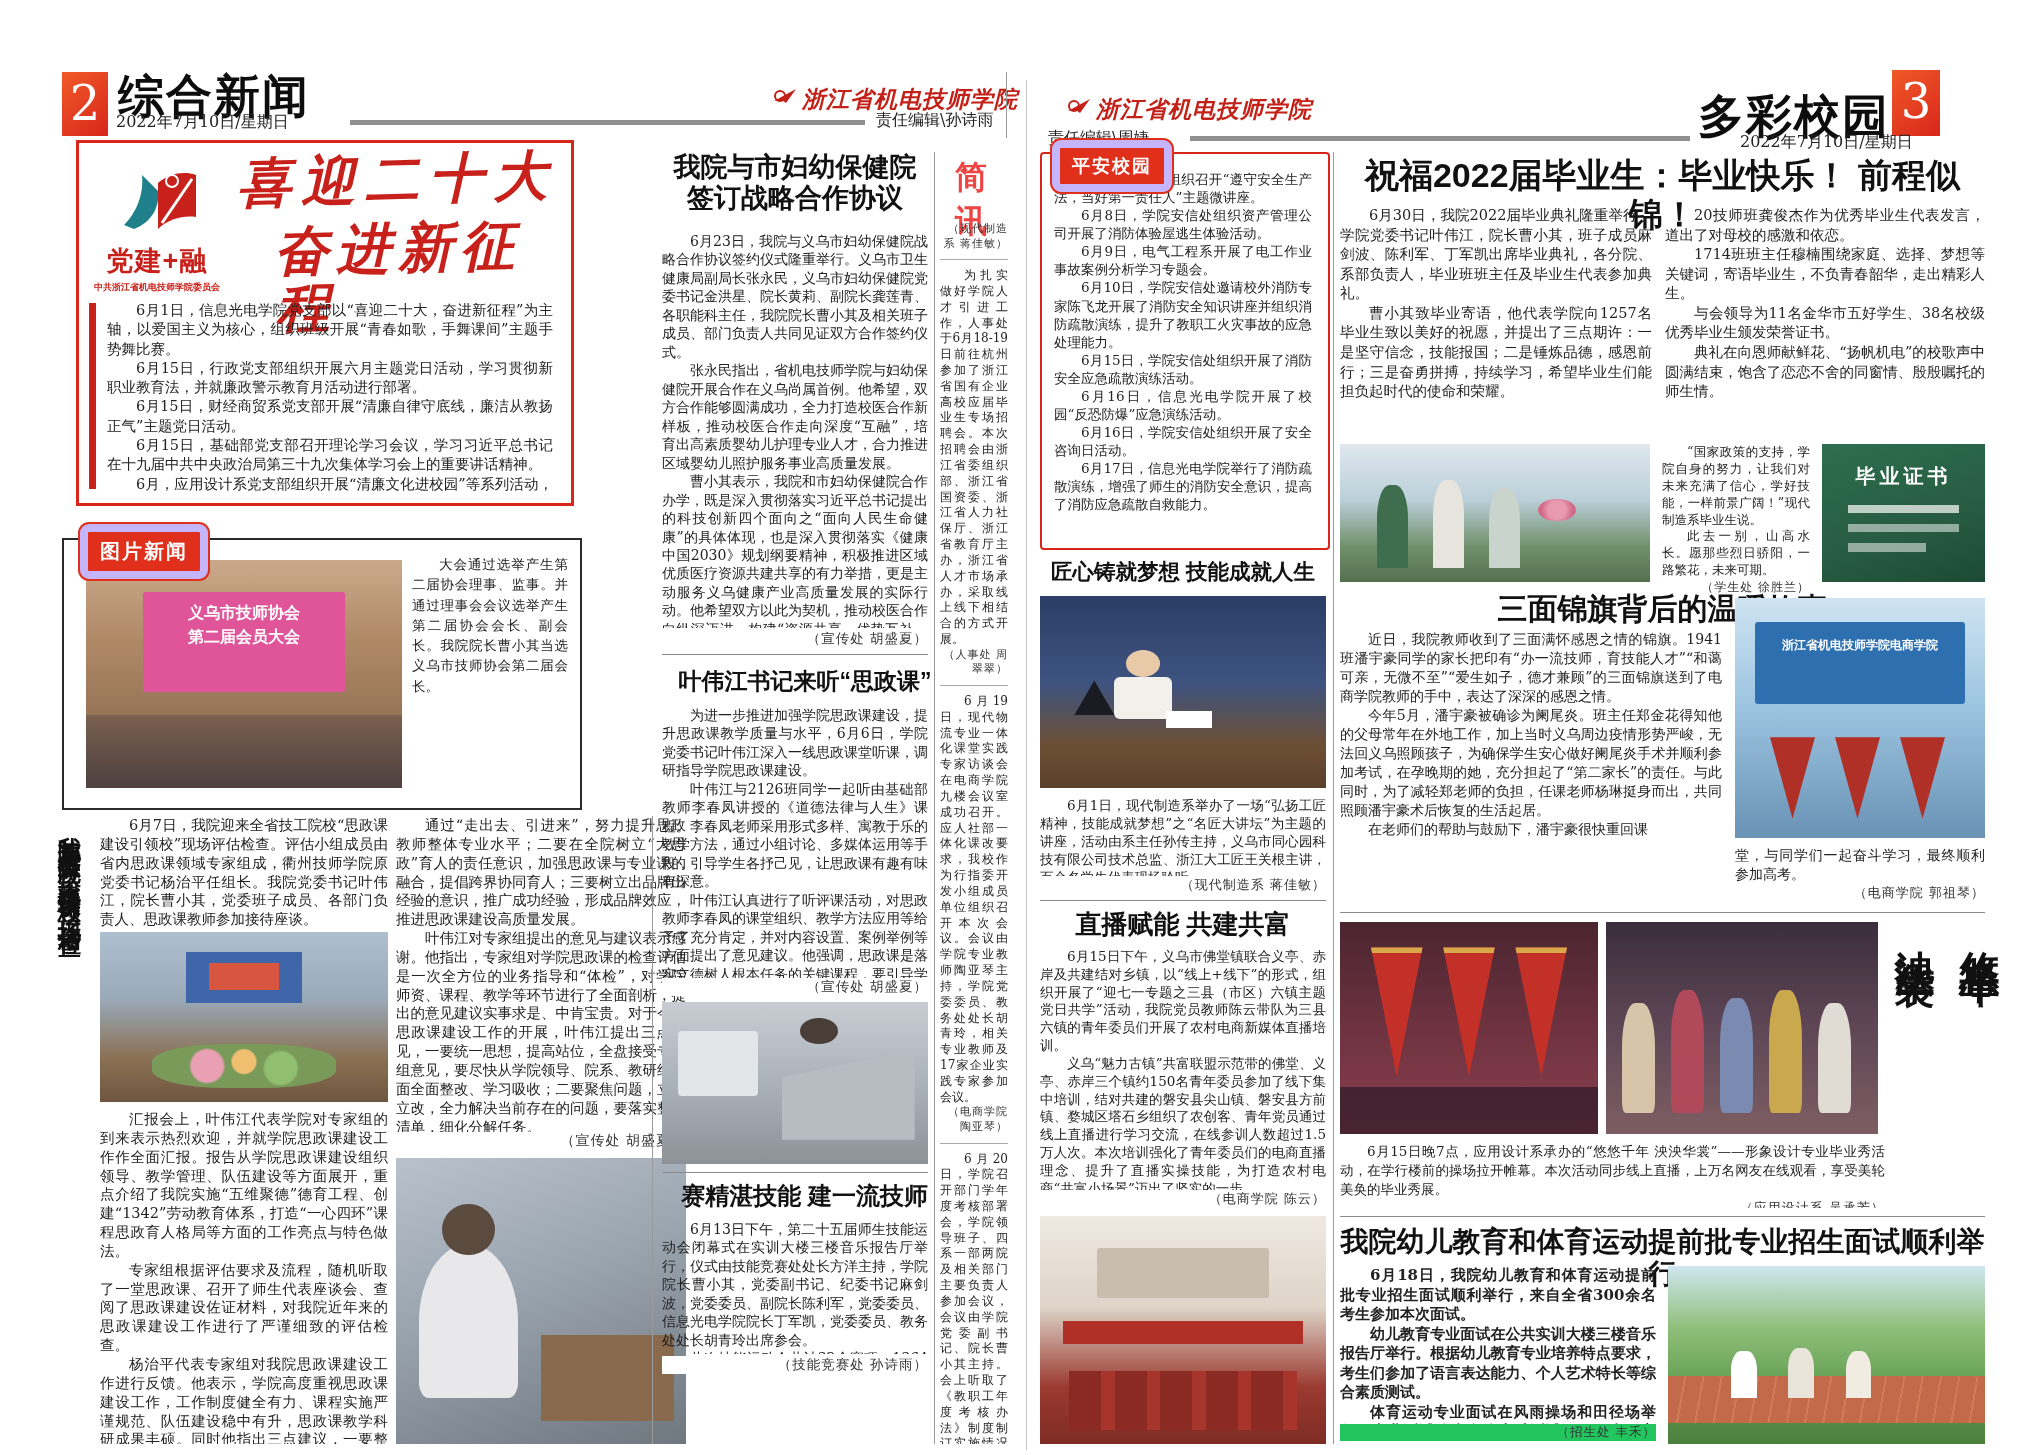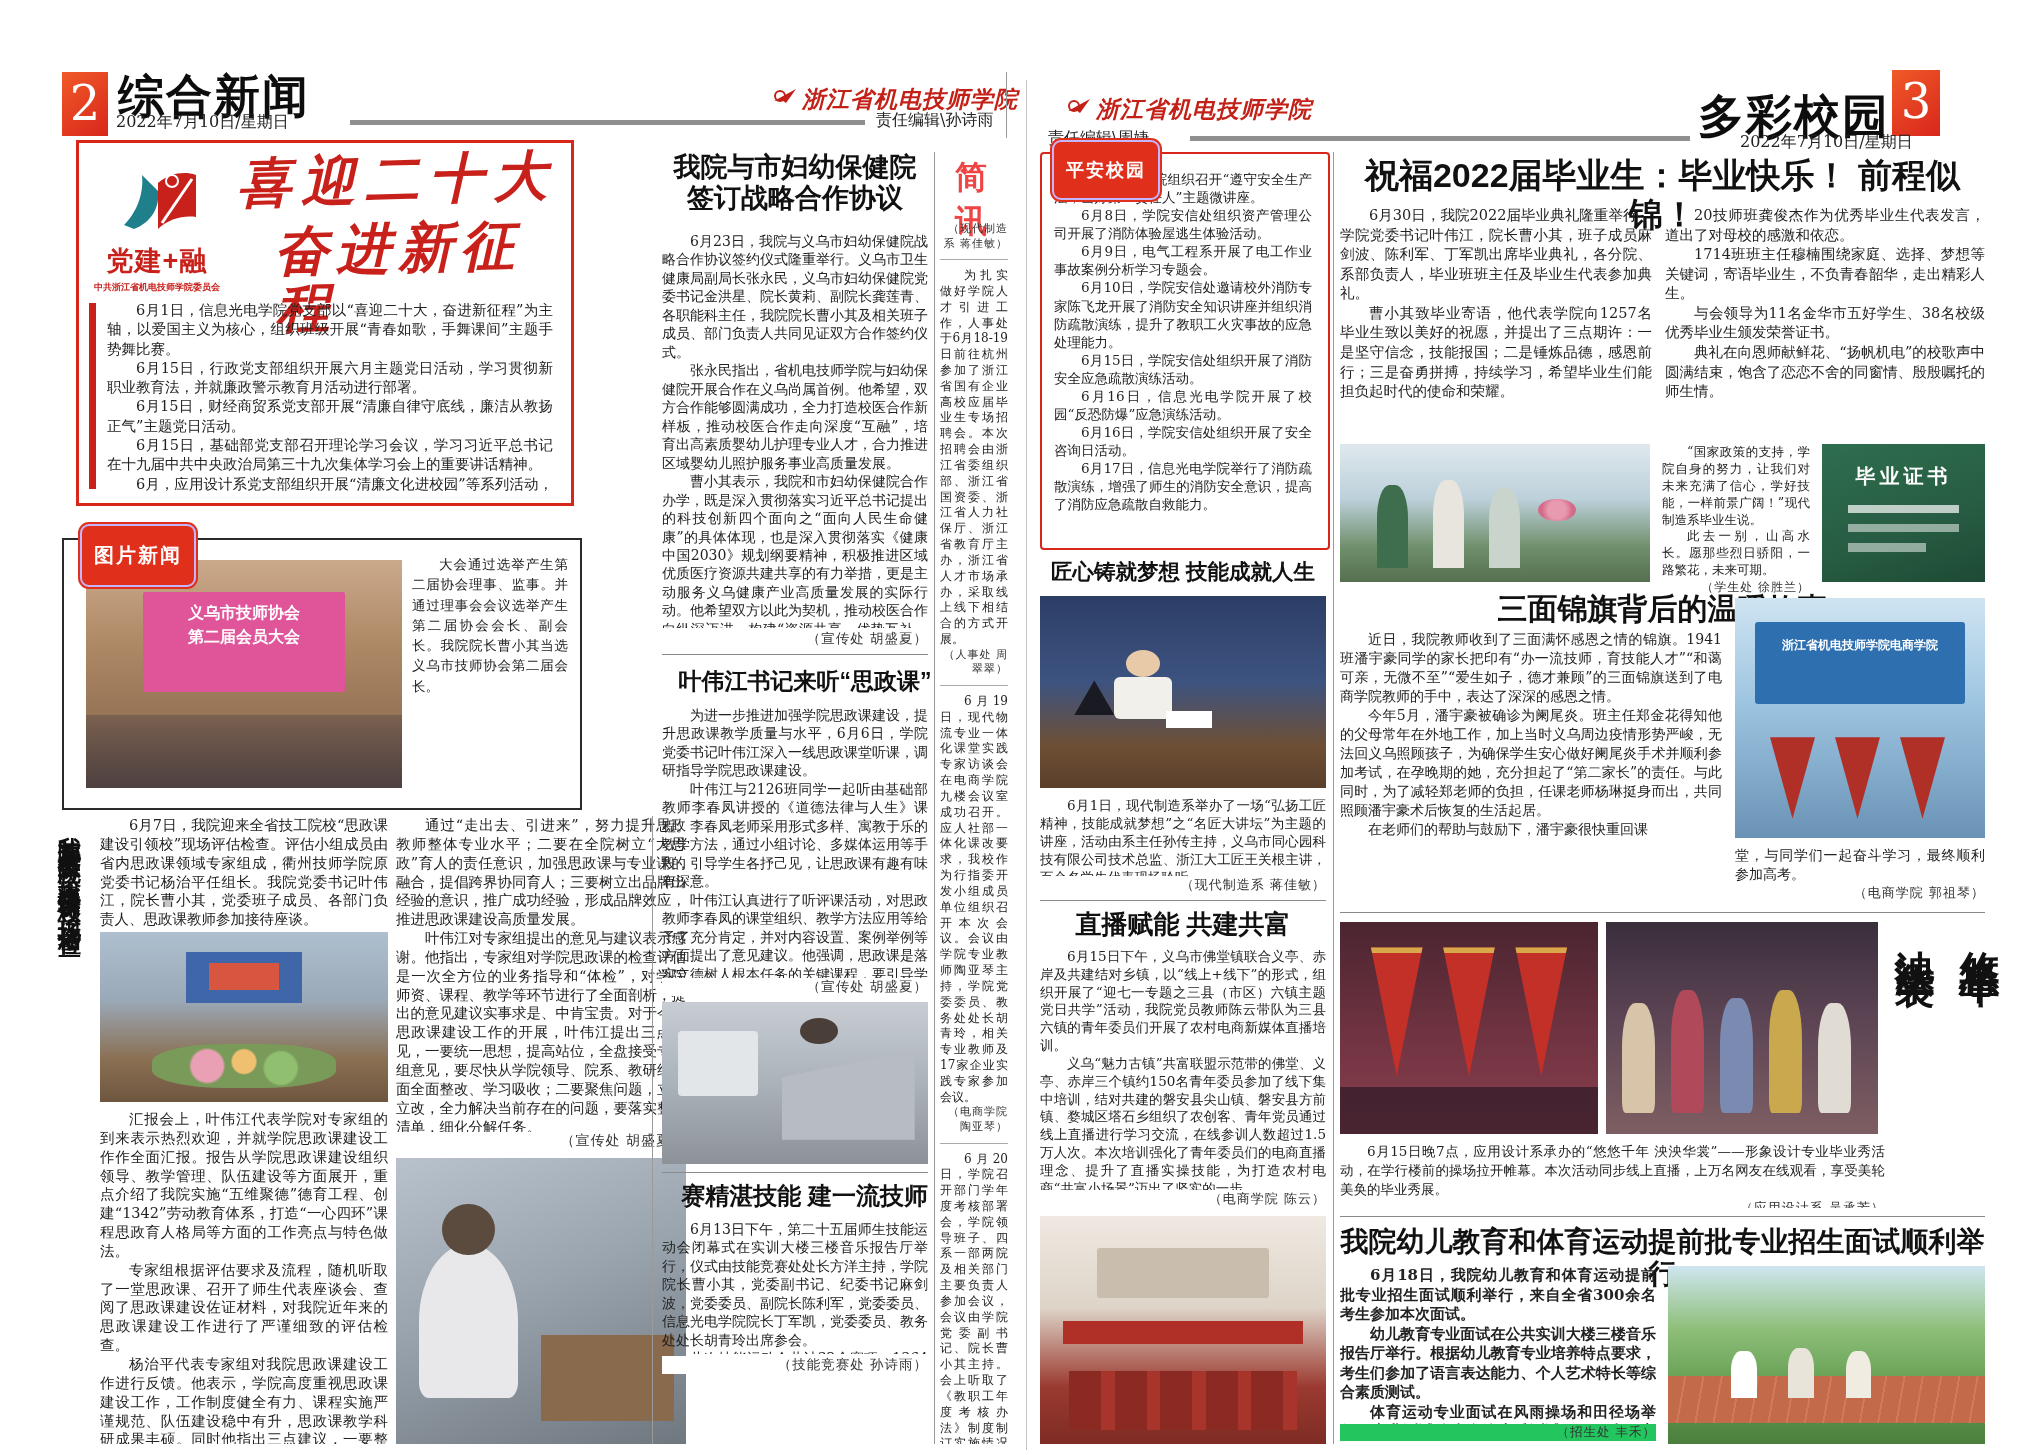--- a/index.html
+++ b/index.html
@@ -14,22 +14,22 @@
   .hline{position:absolute;height:1px;background:#8a8a8a;}
   .grayline{position:absolute;height:5px;background:#8f8f8f;}
   .pnum{position:absolute;background:linear-gradient(140deg,#f05a28,#d8261b);color:#fff;
         font-family:"DejaVu Serif",serif;text-align:center;line-height:1.3;}
   .section-title{position:absolute;font-family:"Liberation Sans",sans-serif;font-weight:bold;
         font-size:46px;letter-spacing:2px;color:#0d0d0d;}
   .meta{position:absolute;font-size:16px;color:#222;font-family:"DejaVu Serif",serif;}
   .logo{position:absolute;color:#c32017;font-style:italic;font-weight:bold;
         font-family:"DejaVu Serif",serif;font-size:23px;letter-spacing:1px;}
   .logo svg{vertical-align:-4px;margin-right:4px;}
-  .chip{position:absolute;background:#e0301c;color:#fff;border:2px solid #c4b5fd;box-shadow:0 0 0 2px #e0301c;
-        border-radius:9px;padding:16px 12px;font-weight:bold;font-size:20px;
+  .chip{position:absolute;background:#e0301c;color:#fff;border:8px solid #c4b5fd;box-shadow:0 0 0 2px #e0301c;
+        border-radius:9px;padding:6px 12px;font-weight:bold;font-size:20px;
         font-family:"Liberation Sans",sans-serif;letter-spacing:2px;z-index:5;}
   .redbox{position:absolute;border:3px solid #d8261b;background:#fff;overflow:hidden;}
   .blackbox{position:absolute;border:2px solid #2a2a2a;background:#fff;}
   .callig{position:absolute;color:#c8211b;font-family:"DejaVu Serif",serif;font-style:italic;
         font-weight:bold;line-height:1.05;transform:rotate(-1.5deg);}
   .vert{writing-mode:vertical-rl;font-family:"Liberation Sans",sans-serif;font-weight:bold;color:#111;}
   .photo{position:absolute;overflow:hidden;}
   .ph-cap{position:absolute;color:#fff;font-weight:bold;text-align:center;
         font-family:"Liberation Sans",sans-serif;}
   .brief{border-bottom:1px solid #aaa;padding:8px 0;}

